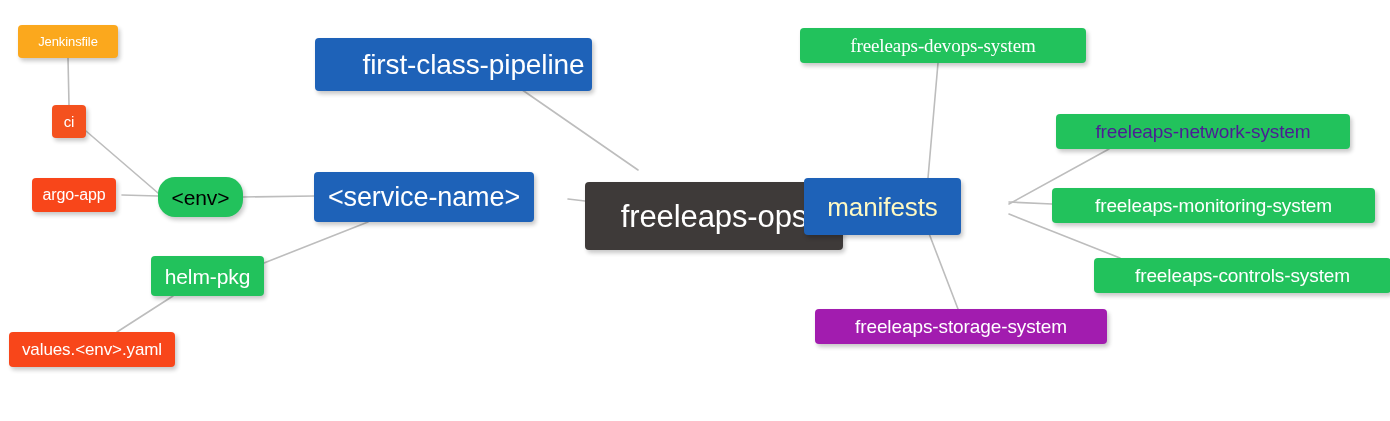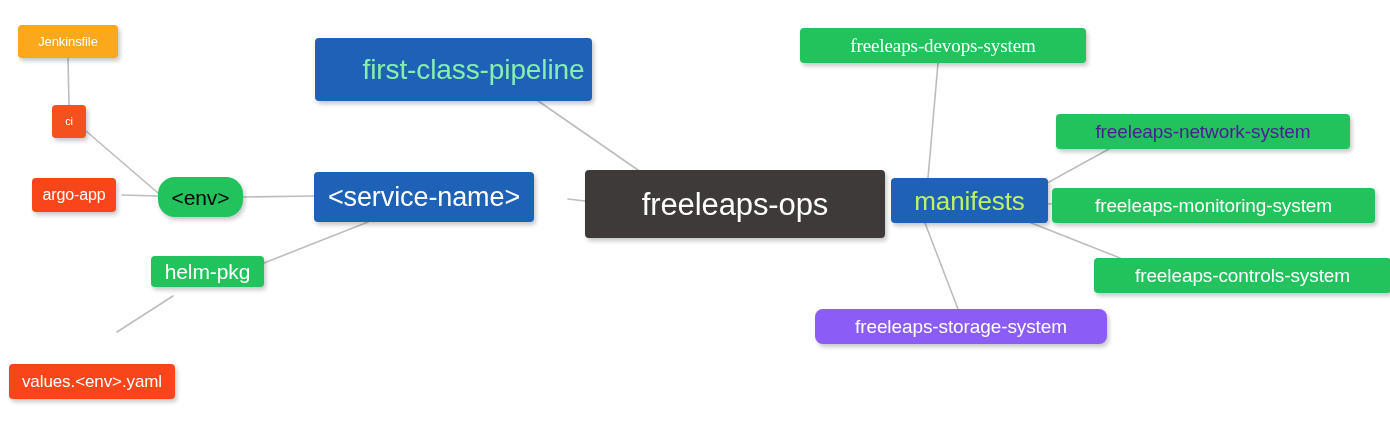--- a/index.html
+++ b/index.html
@@ -63,56 +63,56 @@
       <line x1="928" y1="178" x2="938" y2="63" stroke="#bdbdbd" stroke-width="1.6" stroke-linecap="round"></line>
       <line x1="1009" y1="204" x2="1109" y2="149" stroke="#bdbdbd" stroke-width="1.6" stroke-linecap="round"></line>
       <line x1="1009" y1="202" x2="1052" y2="204" stroke="#bdbdbd" stroke-width="1.6" stroke-linecap="round"></line>
       <line x1="1009" y1="214" x2="1120" y2="258" stroke="#bdbdbd" stroke-width="1.6" stroke-linecap="round"></line>
       <line x1="925" y1="223" x2="958" y2="309" stroke="#bdbdbd" stroke-width="1.6" stroke-linecap="round"></line>
     </svg>
   <div id="node-layer">
       <div class="node" style="left: 18px; top: 25px; width: 100px; height: 33px; background: rgb(251, 168, 29); color: rgb(255, 255, 255); font-size: 13px; text-align: right;">
         <span class="node-label">Jenkinsfile</span>
       </div>
-      <div class="node" style="left: 52px; top: 105px; width: 34px; height: 33px; background: rgb(244, 81, 30); color: rgb(255, 255, 255); font-size: 11px;">
+      <div class="node" style="left: 52px; top: 105px; width: 34px; height: 33px; background: rgb(244, 81, 30); color: rgb(255, 255, 255); font-size: 15px;">
         <span class="node-label">ci</span>
       </div>
       <div class="node" style="left: 32px; top: 178px; width: 84px; height: 34px; background: rgb(248, 70, 26); color: rgb(255, 255, 255); font-size: 16px;">
         <span class="node-label">argo-app</span>
       </div>
       <div class="node" style="left: 158px; top: 177px; width: 85px; height: 40px; background: rgb(34, 194, 92); color: #000000; font-size: 21px; border-radius: 17px;">
         <span class="node-label">&lt;env&gt;</span>
       </div>
-      <div class="node" style="left: 151px; top: 256px; width: 113px; height: 31px; background: rgb(34, 194, 92); color: rgb(255, 255, 255); font-size: 21px;">
+      <div class="node" style="left: 151px; top: 256px; width: 113px; height: 40px; background: rgb(34, 194, 92); color: rgb(255, 255, 255); font-size: 21px;">
         <span class="node-label">helm-pkg</span>
       </div>
-      <div class="node" style="left: 9px; top: 332px; width: 166px; height: 35px; background: rgb(248, 70, 26); color: rgb(255, 255, 255); font-size: 17px; margin-top: 32px;">
+      <div class="node" style="left: 9px; top: 332px; width: 166px; height: 35px; background: rgb(248, 70, 26); color: rgb(255, 255, 255); font-size: 17px;">
         <span class="node-label">values.&lt;env&gt;.yaml</span>
       </div>
-      <div class="node" style="left: 315px; top: 38px; width: 277px; height: 63px; background: rgb(30, 98, 184); color: #86efac; font-size: 28px; padding-left: 40px;">
+      <div class="node" style="left: 315px; top: 38px; width: 277px; height: 53px; background: rgb(30, 98, 184); color: #ffffff; font-size: 28px; padding-left: 40px;">
         <span class="node-label">first-class-pipeline</span>
       </div>
       <div class="node" style="left: 314px; top: 172px; width: 220px; height: 50px; background: rgb(30, 98, 184); color: rgb(255, 255, 255); font-size: 27px;">
         <span class="node-label">&lt;service-name&gt;</span>
       </div>
-      <div class="node" style="left: 585px; top: 170px; width: 300px; height: 68px; background: rgb(62, 58, 57); color: rgb(255, 255, 255); font-size: 31px;">
+      <div class="node" style="left: 585px; top: 182px; width: 258px; height: 68px; background: rgb(62, 58, 57); color: rgb(255, 255, 255); font-size: 31px;">
         <span class="node-label">freeleaps-ops</span>
       </div>
-      <div class="node" style="left: 891px; top: 178px; width: 157px; height: 45px; background: rgb(30, 98, 184); color: #bef264; font-size: 26px;">
+      <div class="node" style="left: 804px; top: 178px; width: 157px; height: 57px; background: rgb(30, 98, 184); color: #fef9c3; font-size: 26px;">
         <span class="node-label">manifests</span>
       </div>
       <div class="node" style="left: 800px; top: 28px; width: 286px; height: 35px; background: rgb(34, 194, 92); color: rgb(255, 255, 255); font-size: 19px; font-family: Liberation Serif, serif;">
         <span class="node-label">freeleaps-devops-system</span>
       </div>
       <div class="node" style="left: 1056px; top: 114px; width: 294px; height: 35px; background: rgb(34, 194, 92); color: #4c1d95; font-size: 19px;">
         <span class="node-label">freeleaps-network-system</span>
       </div>
       <div class="node" style="left: 1052px; top: 188px; width: 323px; height: 35px; background: rgb(34, 194, 92); color: rgb(255, 255, 255); font-size: 19px;">
         <span class="node-label">freeleaps-monitoring-system</span>
       </div>
       <div class="node" style="left: 1058px; top: 258px; width: 297px; height: 35px; background: rgb(34, 194, 92); color: rgb(255, 255, 255); font-size: 19px; margin-left: 36px;">
         <span class="node-label">freeleaps-controls-system</span>
       </div>
-      <div class="node" style="left: 815px; top: 309px; width: 292px; height: 35px; background: #8b5cf6; color: rgb(255, 255, 255); font-size: 19px; border-radius: 8px;">
+      <div class="node" style="left: 815px; top: 309px; width: 292px; height: 35px; background: #a21caf; color: rgb(255, 255, 255); font-size: 19px;">
         <span class="node-label">freeleaps-storage-system</span>
       </div>
     </div>
 </div>
 
 </body></html>

